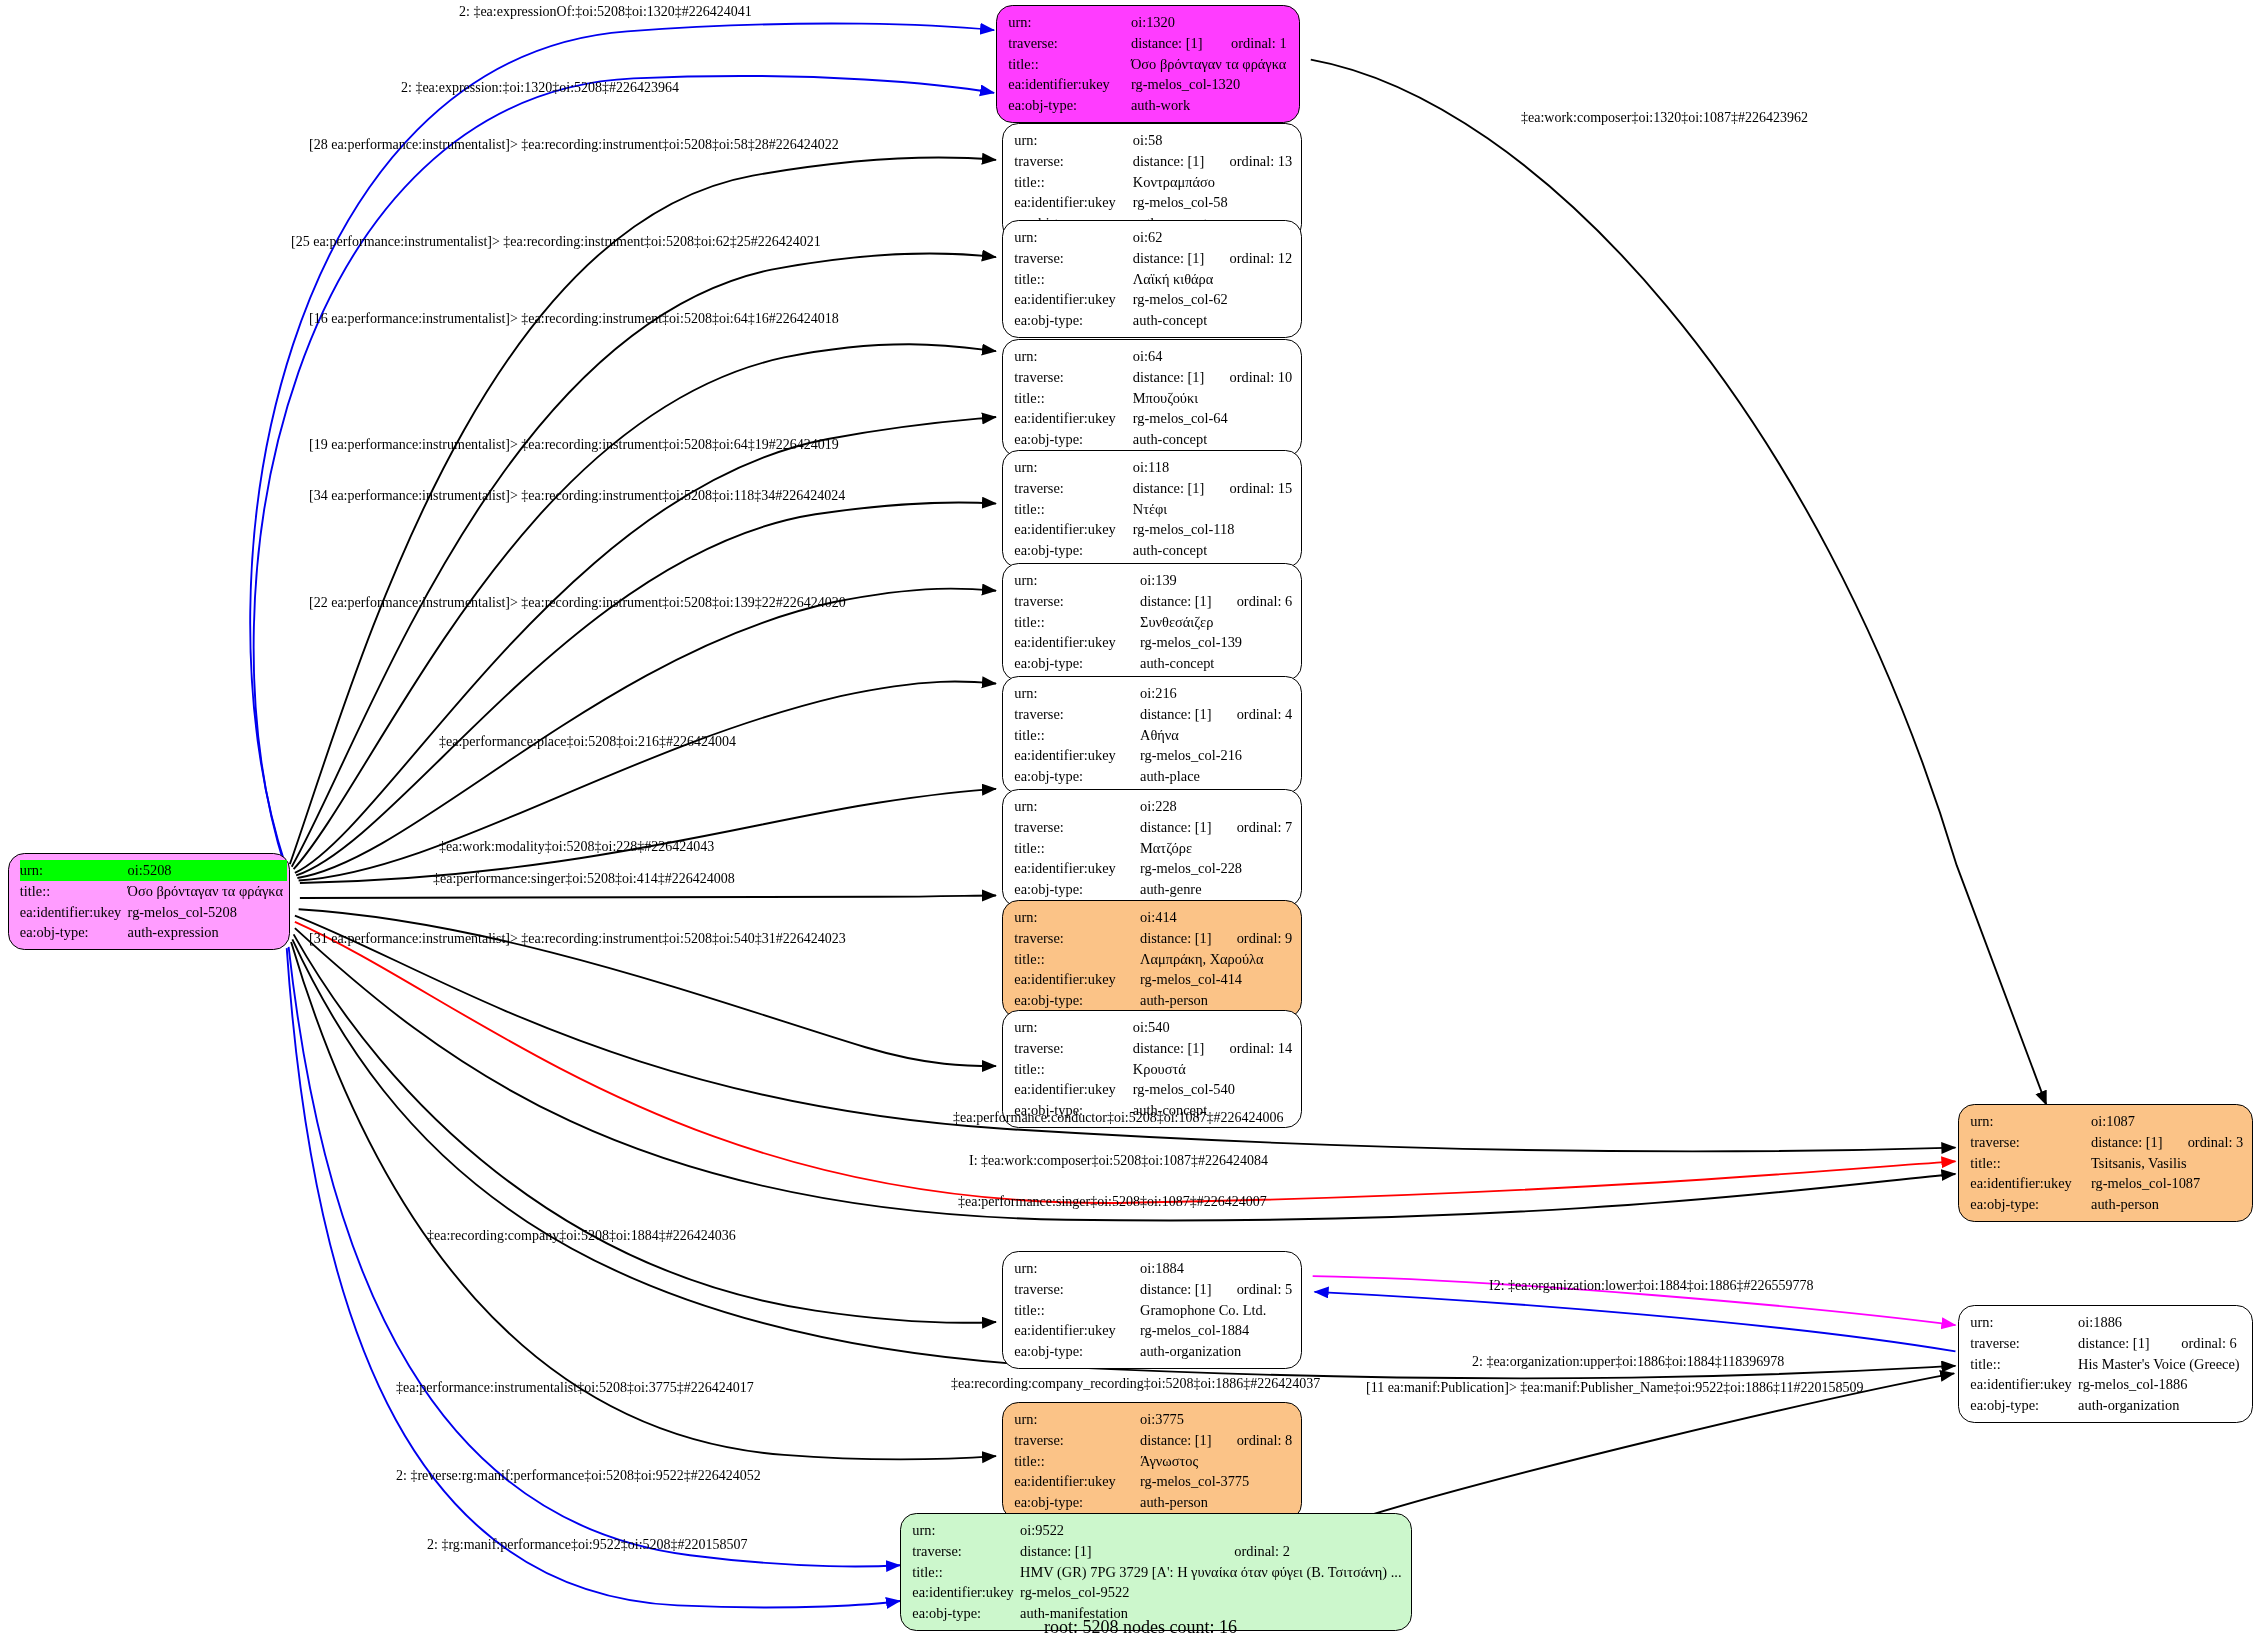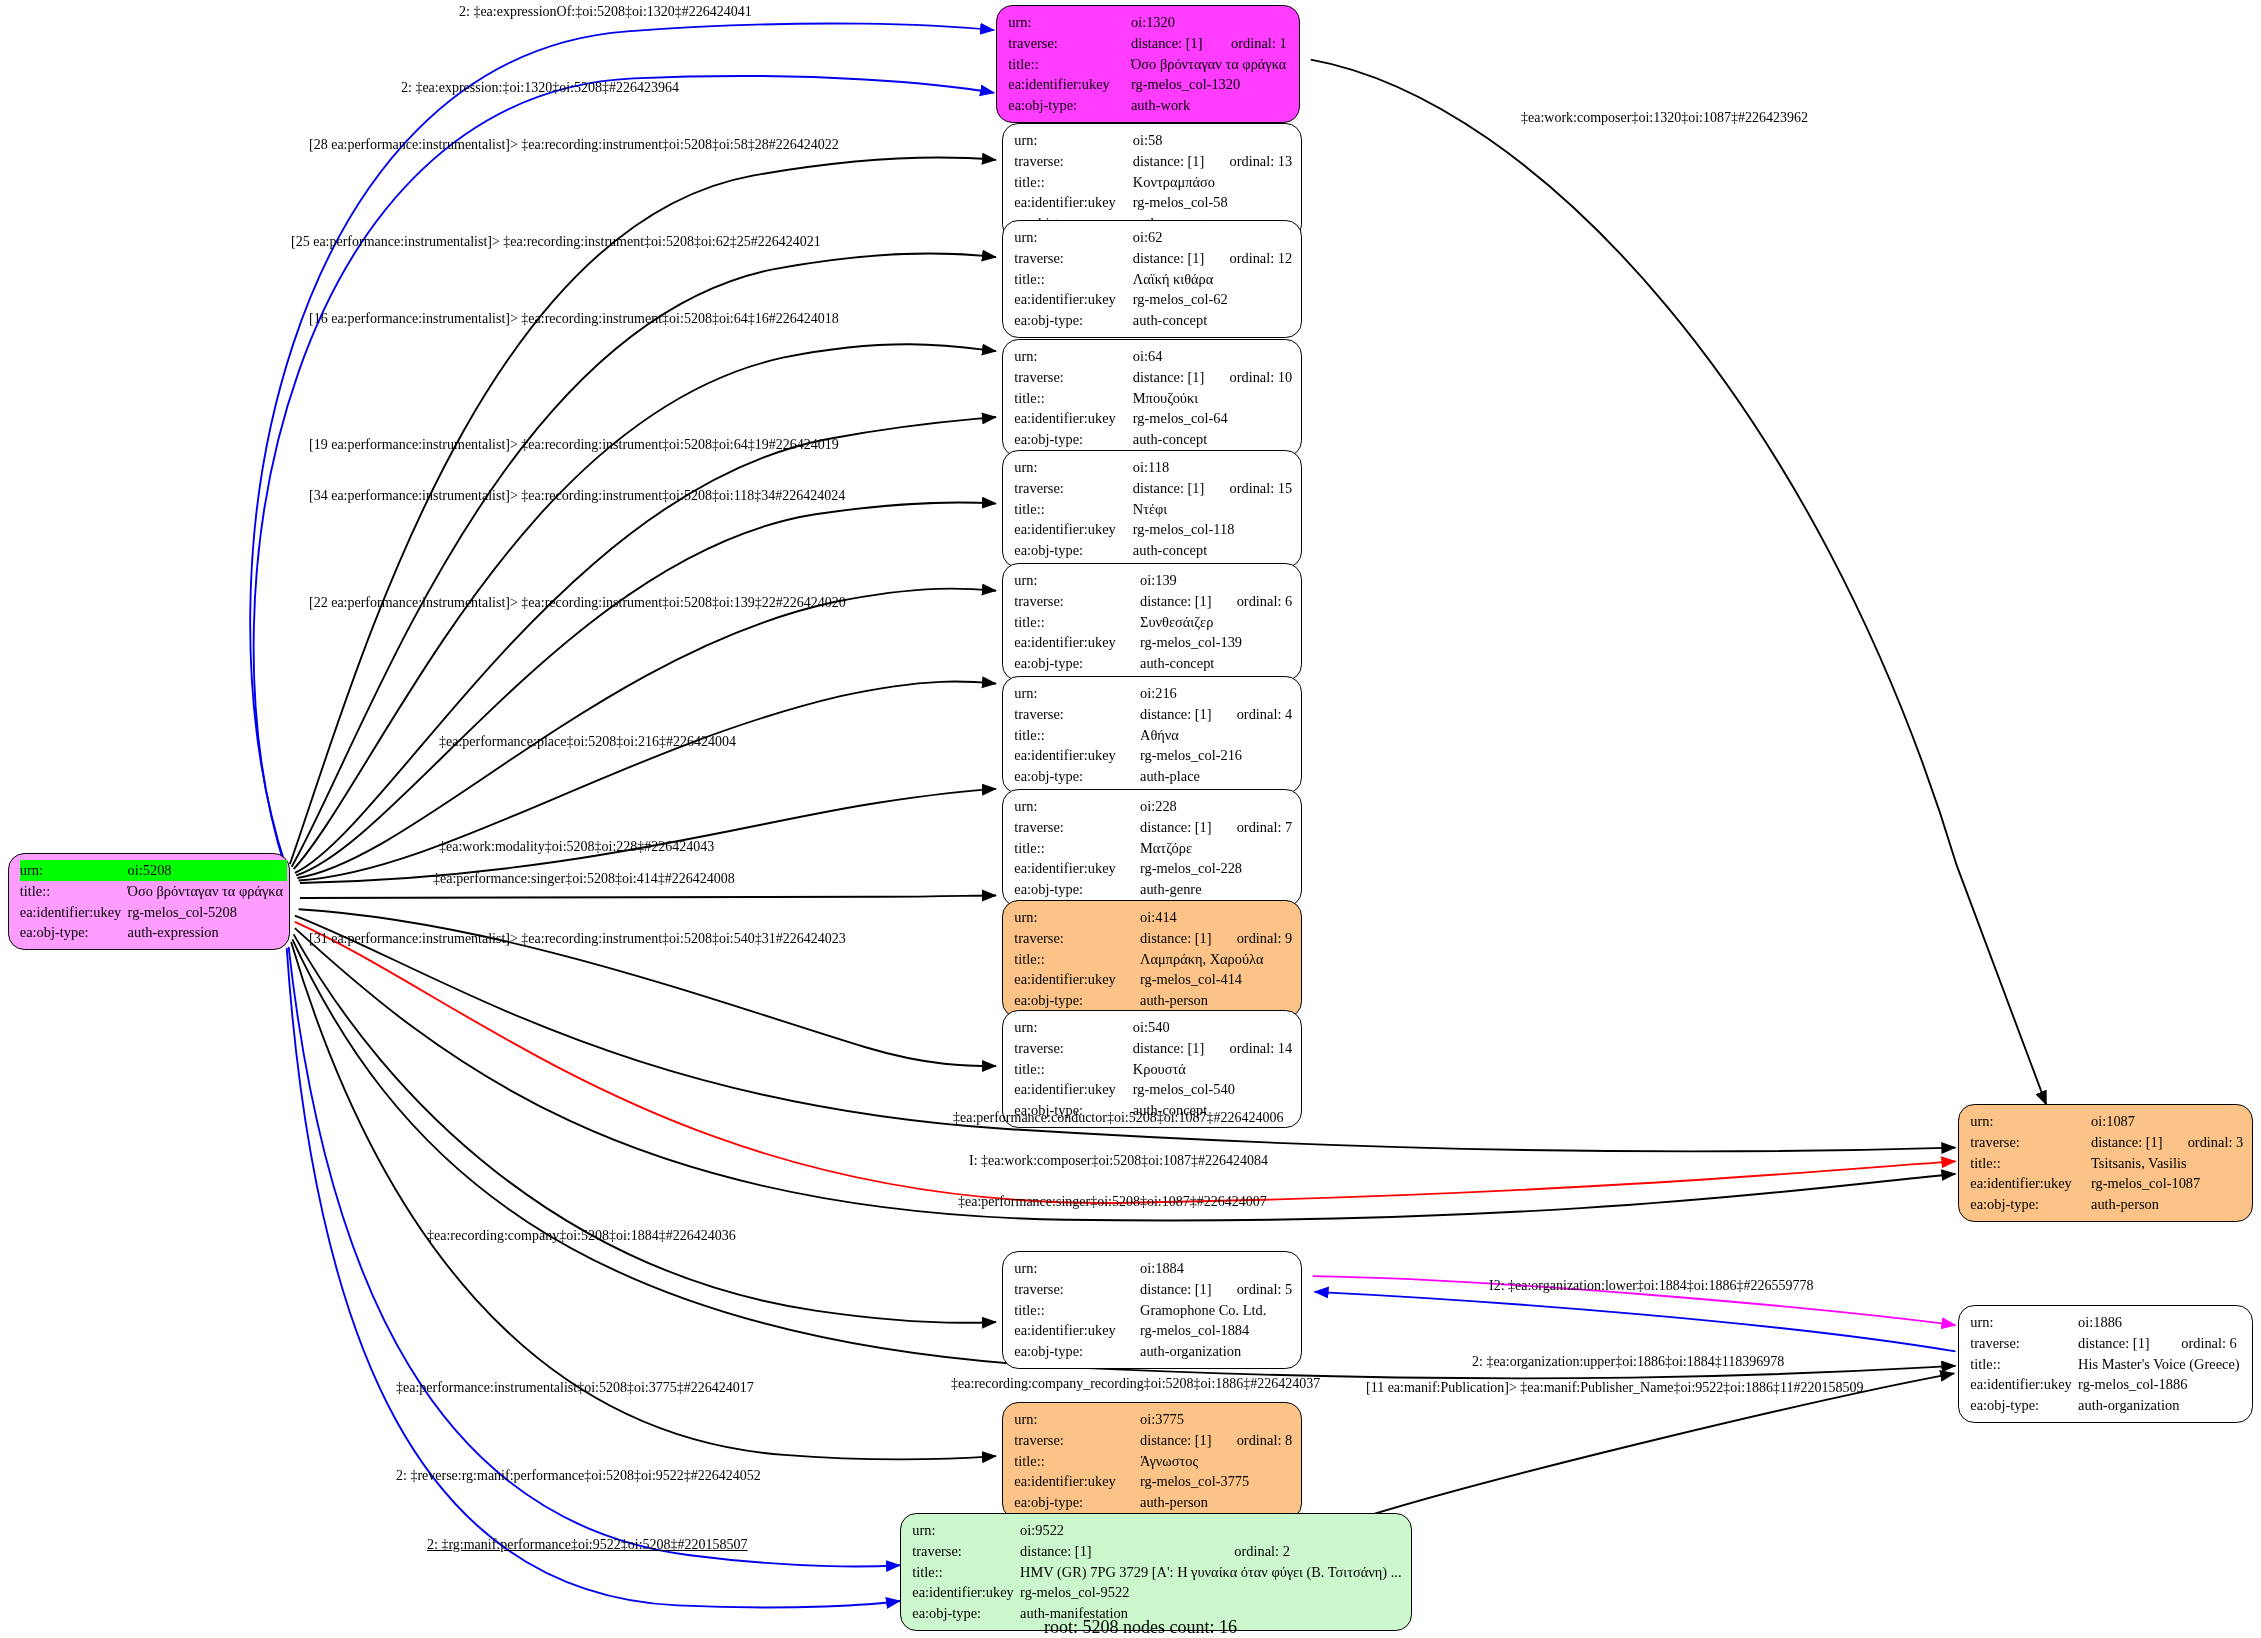--- a/index.html
+++ b/index.html
@@ -591,18 +591,18 @@
   <div class="elabel" style="left:953px;top:1110px;">‡ea:performance:conductor‡oi:5208‡oi:1087‡#226424006</div>
   <div class="elabel" style="left:969px;top:1153px;">I: ‡ea:work:composer‡oi:5208‡oi:1087‡#226424084</div>
   <div class="elabel" style="left:958px;top:1194px;">‡ea:performance:singer‡oi:5208‡oi:1087‡#226424007</div>
   <div class="elabel" style="left:427px;top:1228px;">‡ea:recording:company‡oi:5208‡oi:1884‡#226424036</div>
   <div class="elabel" style="left:1489px;top:1278px;">I2: ‡ea:organization:lower‡oi:1884‡oi:1886‡#226559778</div>
   <div class="elabel" style="left:1472px;top:1354px;">2: ‡ea:organization:upper‡oi:1886‡oi:1884‡118396978</div>
   <div class="elabel" style="left:951px;top:1376px;">‡ea:recording:company_recording‡oi:5208‡oi:1886‡#226424037</div>
   <div class="elabel" style="left:396px;top:1380px;">‡ea:performance:instrumentalist‡oi:5208‡oi:3775‡#226424017</div>
   <div class="elabel" style="left:1366px;top:1380px;">[11 ea:manif:Publication]&gt; ‡ea:manif:Publisher_Name‡oi:9522‡oi:1886‡11#220158509</div>
   <div class="elabel" style="left:396px;top:1468px;">2: ‡reverse:rg:manif:performance‡oi:5208‡oi:9522‡#226424052</div>
-  <div class="elabel" style="left:427px;top:1537px;text-decoration:underline;">2: ‡rg:manif:performance‡oi:9522‡oi:5208‡#220158507</div>
+  <div class="elabel" style="left:427px;top:1537px;">2: ‡rg:manif:performance‡oi:9522‡oi:5208‡#220158507</div>
 
   <div class="footer" style="left:1044px;top:1617px;">root: 5208 nodes count: 16</div>
 
 </div>
 
 
 </body></html>

